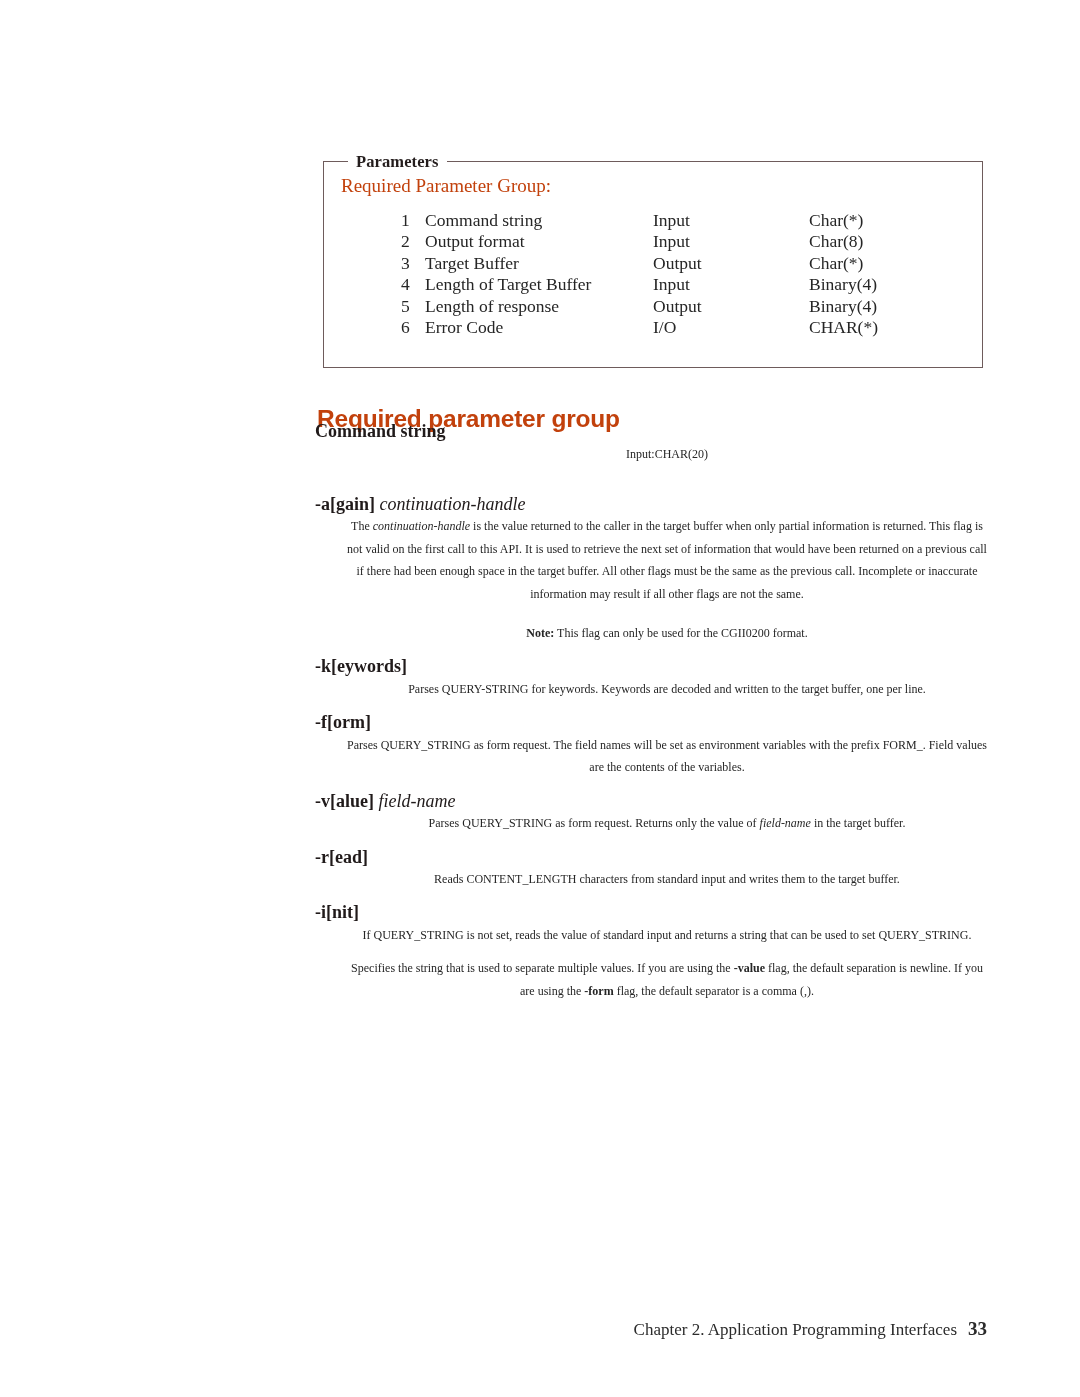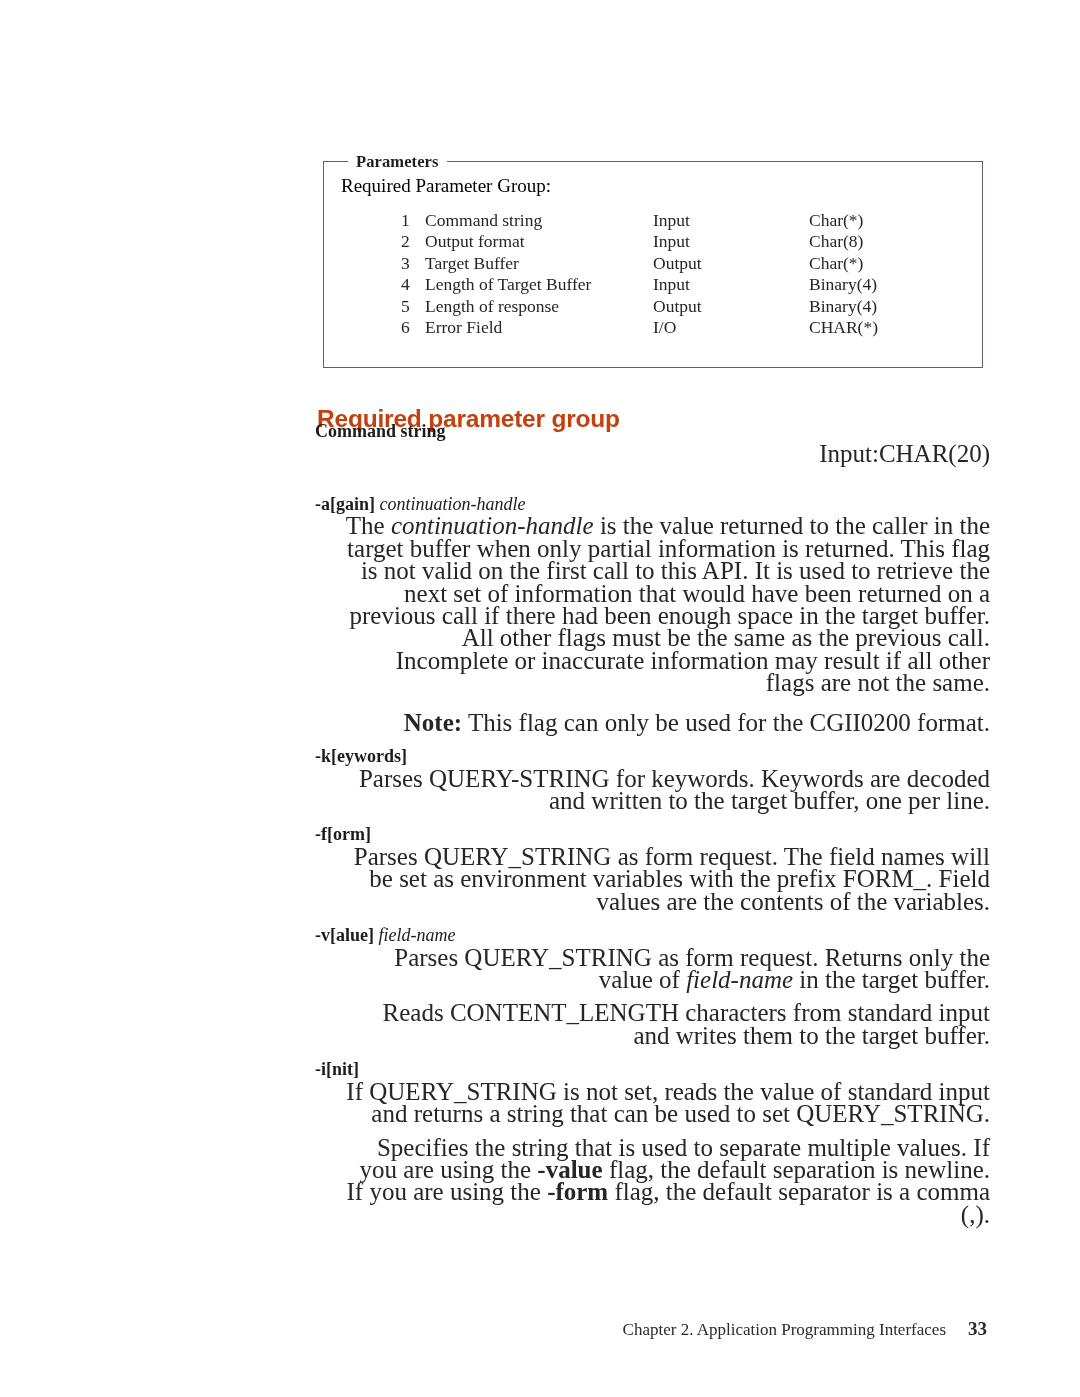--- a/index.html
+++ b/index.html
@@ -44,21 +44,21 @@
     letter-spacing: .1px;
     color: #241d1d;
     line-height: 19px;
   }
   .param-intro {
     position: absolute;
     left: 329px;
     top: 174px;
     font-size: 19px;
     line-height: 23px;
-    color: #000000;
+    color: #c2410c;
   }
   .param-table {
     position: absolute;
     left: 389px;
     top: 210px;
     border-collapse: collapse;
     font-size: 17.5px;
     line-height: 21.4px;
     color: #262626;
   }
@@ -100,24 +100,24 @@
     color: #201a1a;
     margin: 0;
     padding: 0;
   }
   .term .ital {
     font-weight: normal;
     font-style: italic;
   }
   .dd {
     margin: 0 0 0 29px;
-    font-size: 25px;
+    font-size: 12px;
     line-height: 22.4px;
     color: #262626;
-    text-align: right;
+    text-align: center;
   }
   .dd.wide { width: 646px; }
   .gap-sm { height: 11px; }
   .gap-md { height: 17px; }
   .ital { font-style: italic; }
   .bold { font-weight: bold; }
 
   
   .footer {
     position: absolute;
@@ -127,21 +127,21 @@
     text-align: right;
     padding-right: 105px;
     box-sizing: border-box;
     font-size: 17px;
     line-height: 21px;
     color: #2b2b2b;
   }
   .footer .pageno {
     font-weight: bold;
     font-size: 19px;
-    margin-left: 22px;
+    margin-left: 11px;
   }
 </style>
 </head>
 <body>
 
 <div class="page">
 
   <div class="param-box"></div>
   <div class="param-box-legend">Parameters</div>
 
@@ -174,21 +174,21 @@
         <td class="c-type">Binary(4)</td>
       </tr>
       <tr>
         <td class="c-num">5</td>
         <td class="c-name">Length of response</td>
         <td class="c-dir">Output</td>
         <td class="c-type">Binary(4)</td>
       </tr>
       <tr>
         <td class="c-num">6</td>
-        <td class="c-name">Error Field</td>
+        <td class="c-name">Error Code</td>
         <td class="c-dir">I/O</td>
         <td class="c-type">CHAR(*)</td>
       </tr>
     </tbody>
   </table>
 
   <h2 class="h-section">Required parameter group</h2>
 
   <div class="flow">
 
@@ -218,20 +218,21 @@
     <div class="term">-f[orm]</div>
     <div class="dd wide">Parses QUERY_STRING as form request. The field names will be set as environment variables with the prefix FORM_. Field values are the contents of the variables.</div>
 
     <div class="gap-sm"></div>
 
     <div class="term"><span>-v[alue]</span> <span class="ital">field-name</span></div>
     <div class="dd wide"><span>Parses QUERY_STRING as form request. Returns only the value of </span><span class="ital">field-name</span><span> in the target buffer.</span></div>
 
     <div class="gap-sm"></div>
 
+    <div class="term">-r[ead]</div>
     <div class="dd wide">Reads CONTENT_LENGTH characters from standard input and writes them to the target buffer.</div>
 
     <div class="gap-sm"></div>
 
     <div class="term">-i[nit]</div>
     <div class="dd wide">If QUERY_STRING is not set, reads the value of standard input and returns a string that can be used to set QUERY_STRING.</div>
 
     <div class="gap-sm"></div>
 
     <div class="dd wide"><span>Specifies the string that is used to separate multiple values. If you are using the </span><span class="bold">-value</span><span> flag, the default separation is newline. If you are using the </span><span class="bold">-form</span><span> flag, the default separator is a comma (,).</span></div>

